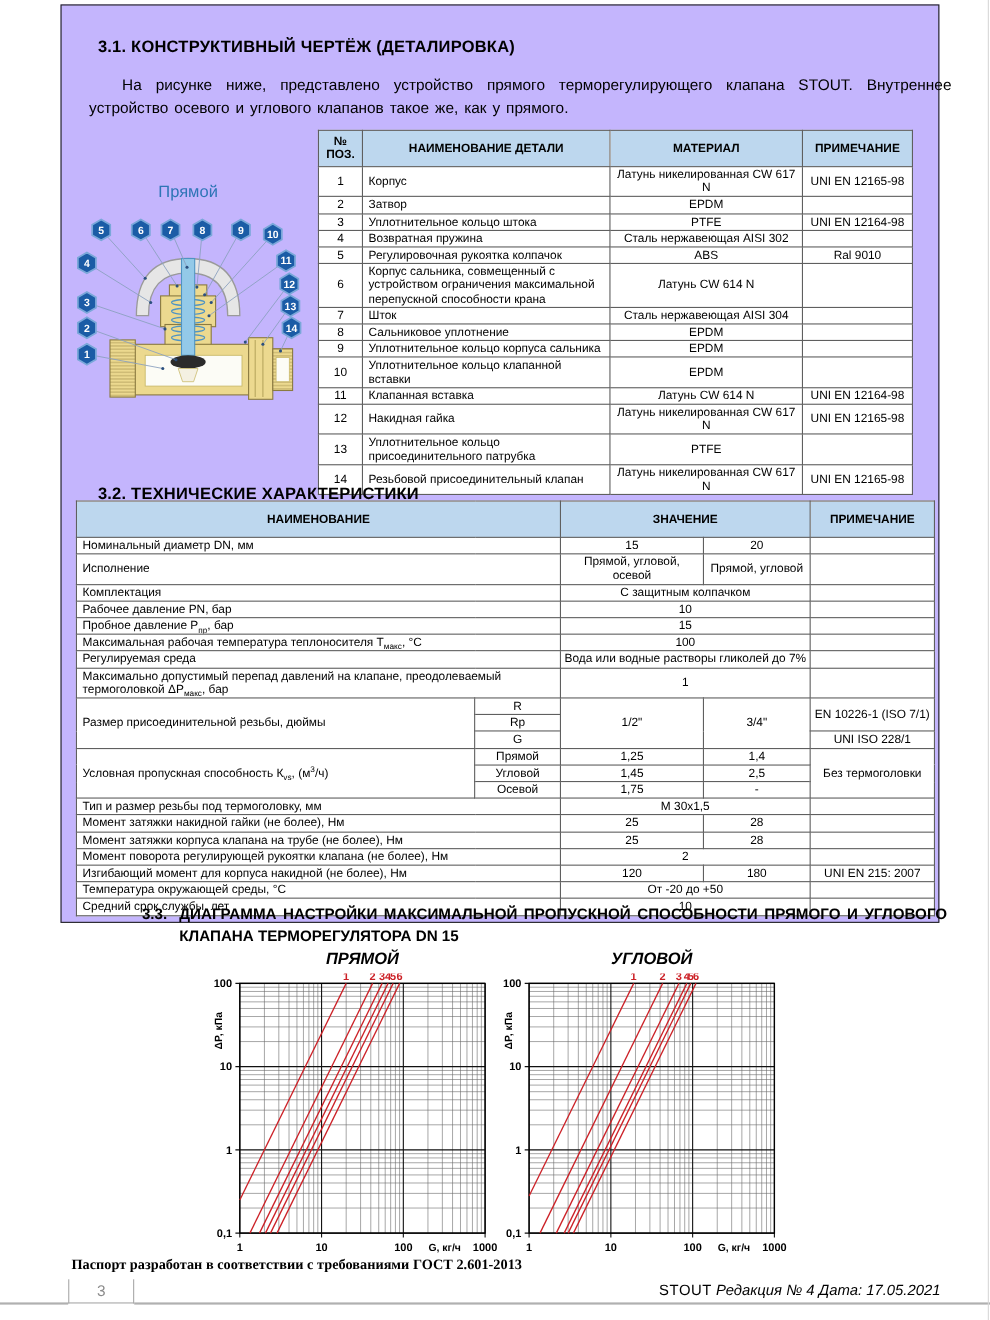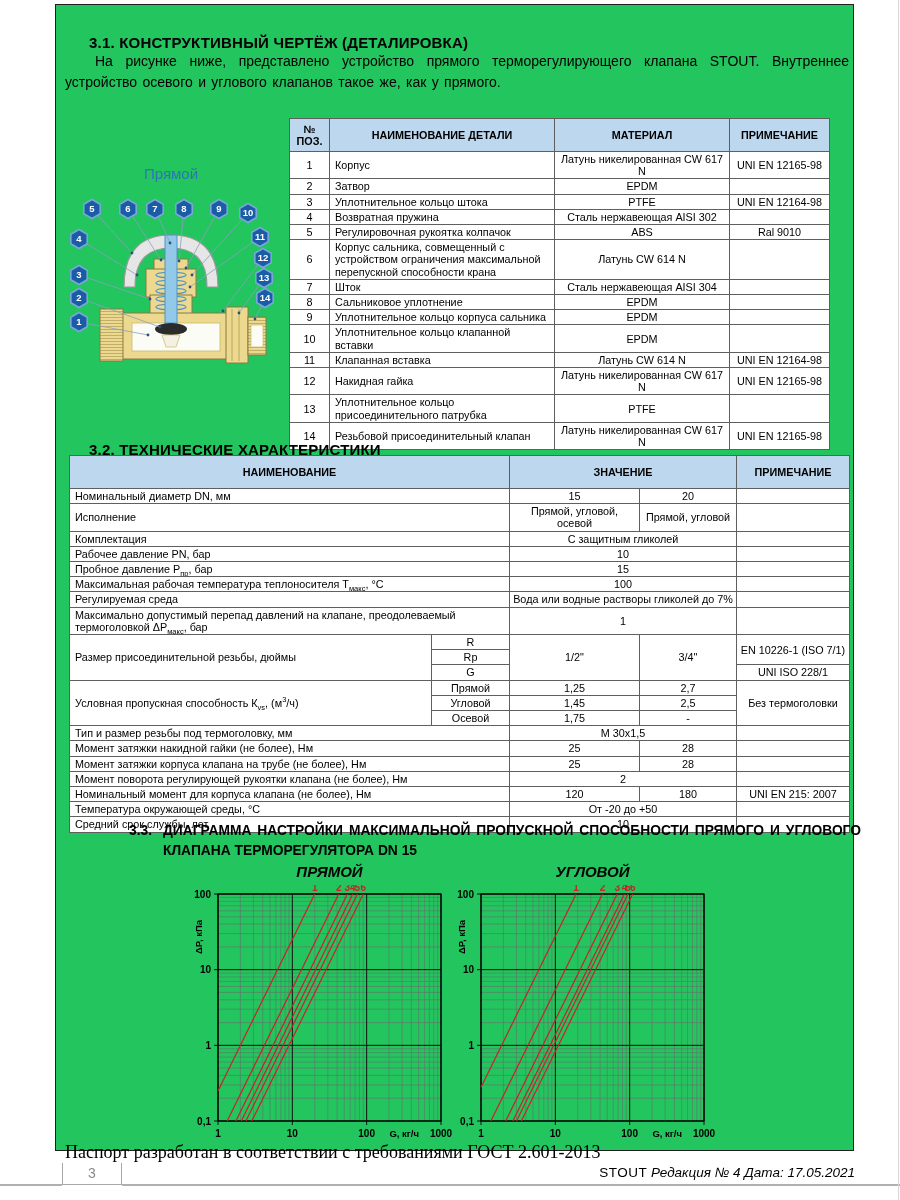--- a/index.html
+++ b/index.html
@@ -1,49 +1,49 @@
 <!DOCTYPE html>
 <html><head>
 <meta charset="utf-8">
 <style>
   html,body{margin:0;padding:0;background:#fff;}
   body{width:900px;height:1200px;position:relative;font-family:"Liberation Sans",sans-serif;color:#000;overflow:hidden;}
   .abs{position:absolute;}
-  .frame{position:absolute;left:55px;top:4px;width:799px;height:1147px;border:1.6px solid #1f1f1f;background:#22c55e;box-sizing:border-box;}
+  .frame{position:absolute;left:55px;top:4px;width:799px;height:835px;border:1.6px solid #1f1f1f;background:#c4b5fd;box-sizing:border-box;}
   .edge-r{position:absolute;right:1px;top:0;width:1px;height:1200px;background:#d8d8d8;}
   .h-sec{font-size:15px;font-weight:bold;letter-spacing:.2px;}
   .intro{font-size:14px;line-height:21px;text-align:justify;text-indent:30px;word-spacing:1.5px;}
   .h-wrap{display:flex;font-size:13.8px;font-weight:bold;line-height:20px;margin-left:40px;}
   .h-wrap .num{width:34px;flex:0 0 34px;}
   .h-wrap .txt{flex:1;text-align:justify;}
   table.doc{border-collapse:collapse;table-layout:fixed;border:1.5px solid #2f2f2f;background:#fff;}
   table.doc td{border:1px solid #5f5f5f;font-size:10.8px;line-height:12.2px;padding:1px 3px;text-align:center;vertical-align:middle;overflow:hidden;}
   table.doc thead td{background:#bdd7ee;font-weight:bold;height:30px;line-height:12.5px;}
   table.doc td.name{text-align:left;padding-left:5px;}
   table.doc sub,table.doc sup{font-size:7.5px;line-height:0;}
   .fig-svg{position:absolute;}
   .chart-title{position:absolute;width:223px;text-align:center;font-size:15px;font-weight:bold;font-style:italic;}
-  .gost{font-family:"Liberation Serif",serif;font-weight:normal;font-size:18px;text-align:center;}
+  .gost{font-family:"Liberation Serif",serif;font-weight:bold;font-size:13px;text-align:center;}
   .stout-line{position:absolute;right:45px;top:1165px;font-size:13.5px;text-align:left;}
   .stout-line .brand{font-style:normal;letter-spacing:.5px;}
   .stout-line .rev{font-style:italic;}
   .page-tab{position:absolute;left:62px;top:1163px;width:60px;height:22px;border:1.5px solid #a8a8a8;border-top:none;box-sizing:border-box;color:#8a8a8a;font-size:14px;text-align:center;line-height:20px;background:#fff;}
   .foot-rule{position:absolute;top:1184px;height:1.5px;background:#b0b0b0;}
 </style>
 </head>
 <body>
 
 <div class="frame">
 
   <div class="abs h-sec" style="left:33px;top:29px;">
     <span>3.1.</span>
     <span>КОНСТРУКТИВНЫЙ ЧЕРТЁЖ (ДЕТАЛИРОВКА)</span>
   </div>
 
-  <p class="abs intro" style="left:9px;top:46px;width:784px;margin:0;">На рисунке ниже, представлено устройство прямого терморегулирующего клапана STOUT. Внутреннее устройство осевого и углового клапанов такое же, как у прямого.</p>
+  <p class="abs intro" style="left:9px;top:46px;width:784px;margin:16px;">На рисунке ниже, представлено устройство прямого терморегулирующего клапана STOUT. Внутреннее устройство осевого и углового клапанов такое же, как у прямого.</p>
 
   <svg class="fig-svg" style="left:2px;top:158px;" width="230" height="215" viewBox="0 0 230 215" id="valve-svg">
     <defs>
       <pattern id="hh" width="3" height="3" patternUnits="userSpaceOnUse">
         <rect width="3" height="3" fill="#ecd98f"></rect>
         <path d="M0,1.5 H3" stroke="#a3904f" stroke-width="0.6"></path>
       </pattern>
     </defs>
     <text x="113" y="16" text-anchor="middle" font-size="15" fill="#2e75b6" id="valve-title">Прямой</text>
     <g>
@@ -273,21 +273,21 @@
             <td></td>
           </tr>
           <tr>
             <td colspan="2" class="name">Исполнение</td>
             <td>Прямой, угловой, осевой</td>
             <td>Прямой, угловой</td>
             <td></td>
           </tr>
           <tr>
             <td colspan="2" class="name">Комплектация</td>
-            <td colspan="2">С защитным гликолей</td>
+            <td colspan="2">С защитным колпачком</td>
             <td></td>
           </tr>
           <tr>
             <td colspan="2" class="name">Рабочее давление PN, бар</td>
             <td colspan="2">10</td>
             <td></td>
           </tr>
           <tr>
             <td colspan="2" class="name">Пробное давление Р<sub>пр</sub>, бар</td>
             <td colspan="2">15</td>
@@ -319,21 +319,21 @@
             <td>Rp</td>
           </tr>
           <tr>
             <td>G</td>
             <td>UNI ISO 228/1</td>
           </tr>
           <tr>
             <td rowspan="3" class="name">Условная пропускная способность К<sub>vs</sub>, (м<sup>3</sup>/ч)</td>
             <td>Прямой</td>
             <td>1,25</td>
-            <td>2,7</td>
+            <td>1,4</td>
             <td rowspan="3">Без термоголовки</td>
           </tr>
           <tr>
             <td>Угловой</td>
             <td>1,45</td>
             <td>2,5</td>
           </tr>
           <tr>
             <td>Осевой</td>
             <td>1,75</td>
@@ -355,21 +355,21 @@
             <td>25</td>
             <td>28</td>
             <td></td>
           </tr>
           <tr>
             <td colspan="2" class="name">Момент поворота регулирующей рукоятки клапана (не более), Нм</td>
             <td colspan="2">2</td>
             <td></td>
           </tr>
           <tr>
-            <td colspan="2" class="name">Номинальный момент для корпуса клапана (не более), Нм</td>
+            <td colspan="2" class="name">Изгибающий момент для корпуса накидной (не более), Нм</td>
             <td>120</td>
             <td>180</td>
             <td>UNI EN 215: 2007</td>
           </tr>
           <tr>
             <td colspan="2" class="name">Температура окружающей среды, °С</td>
             <td colspan="2">От -20 до +50</td>
             <td></td>
           </tr>
           <tr>

